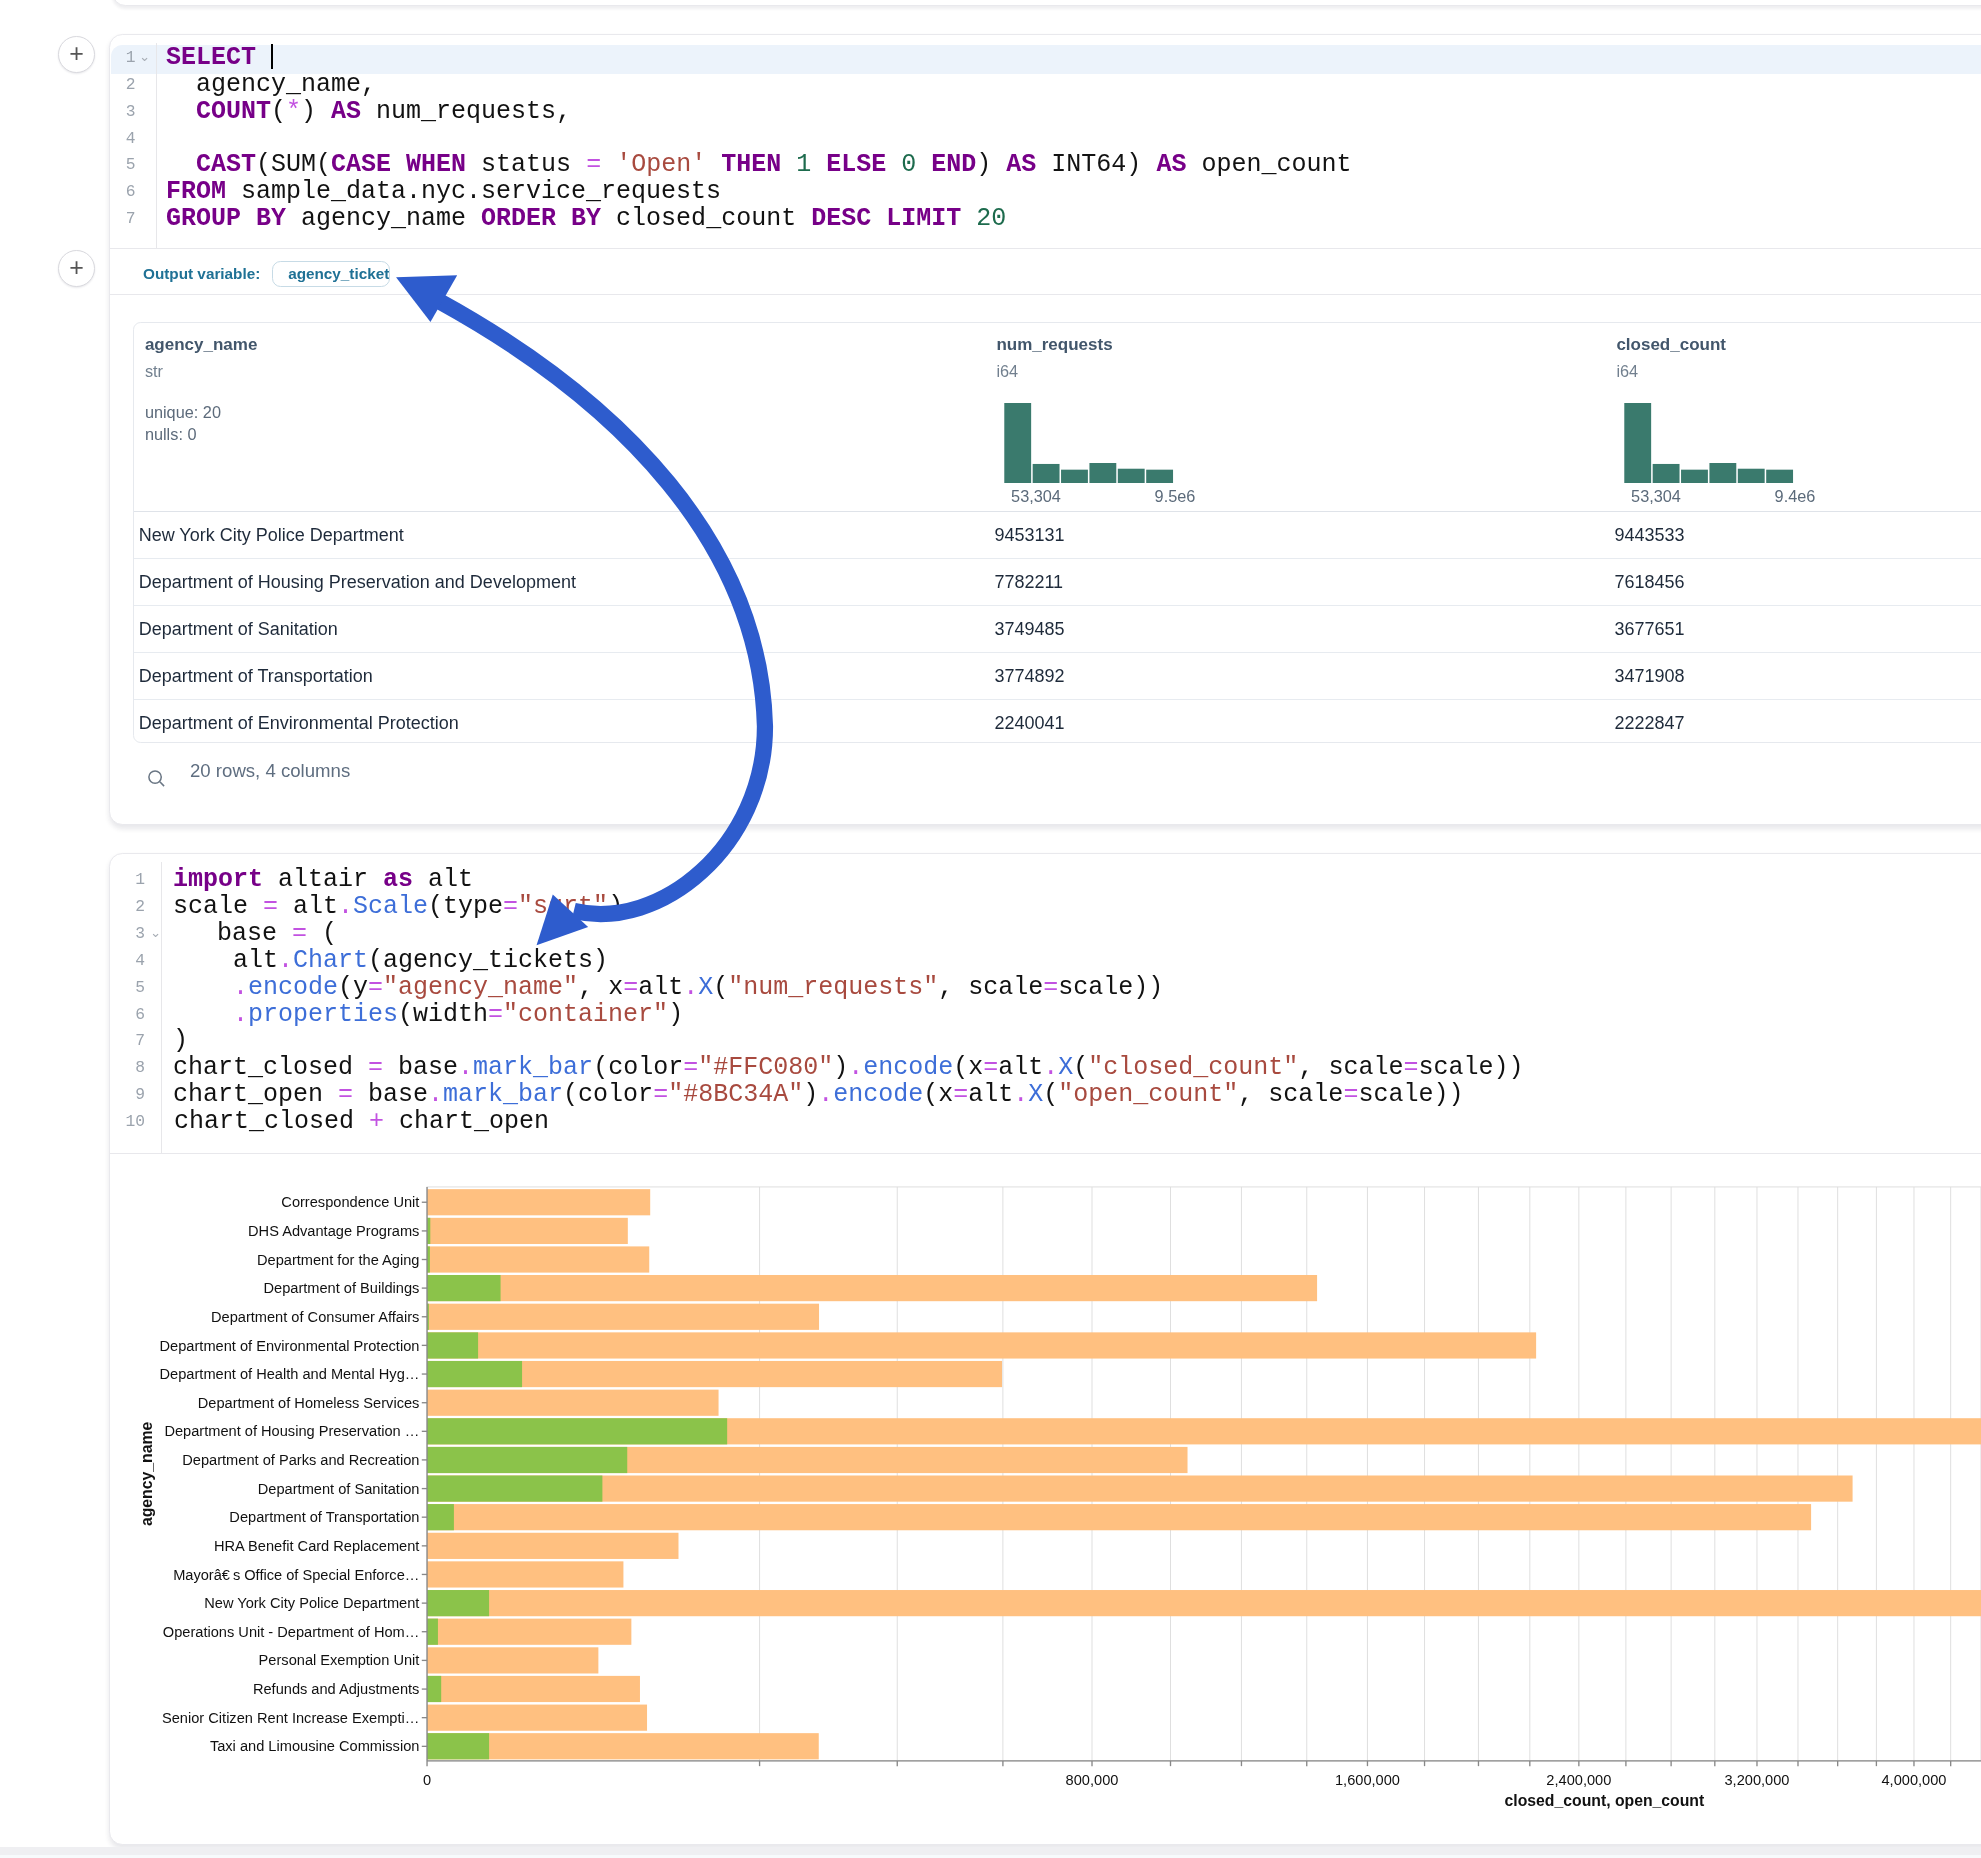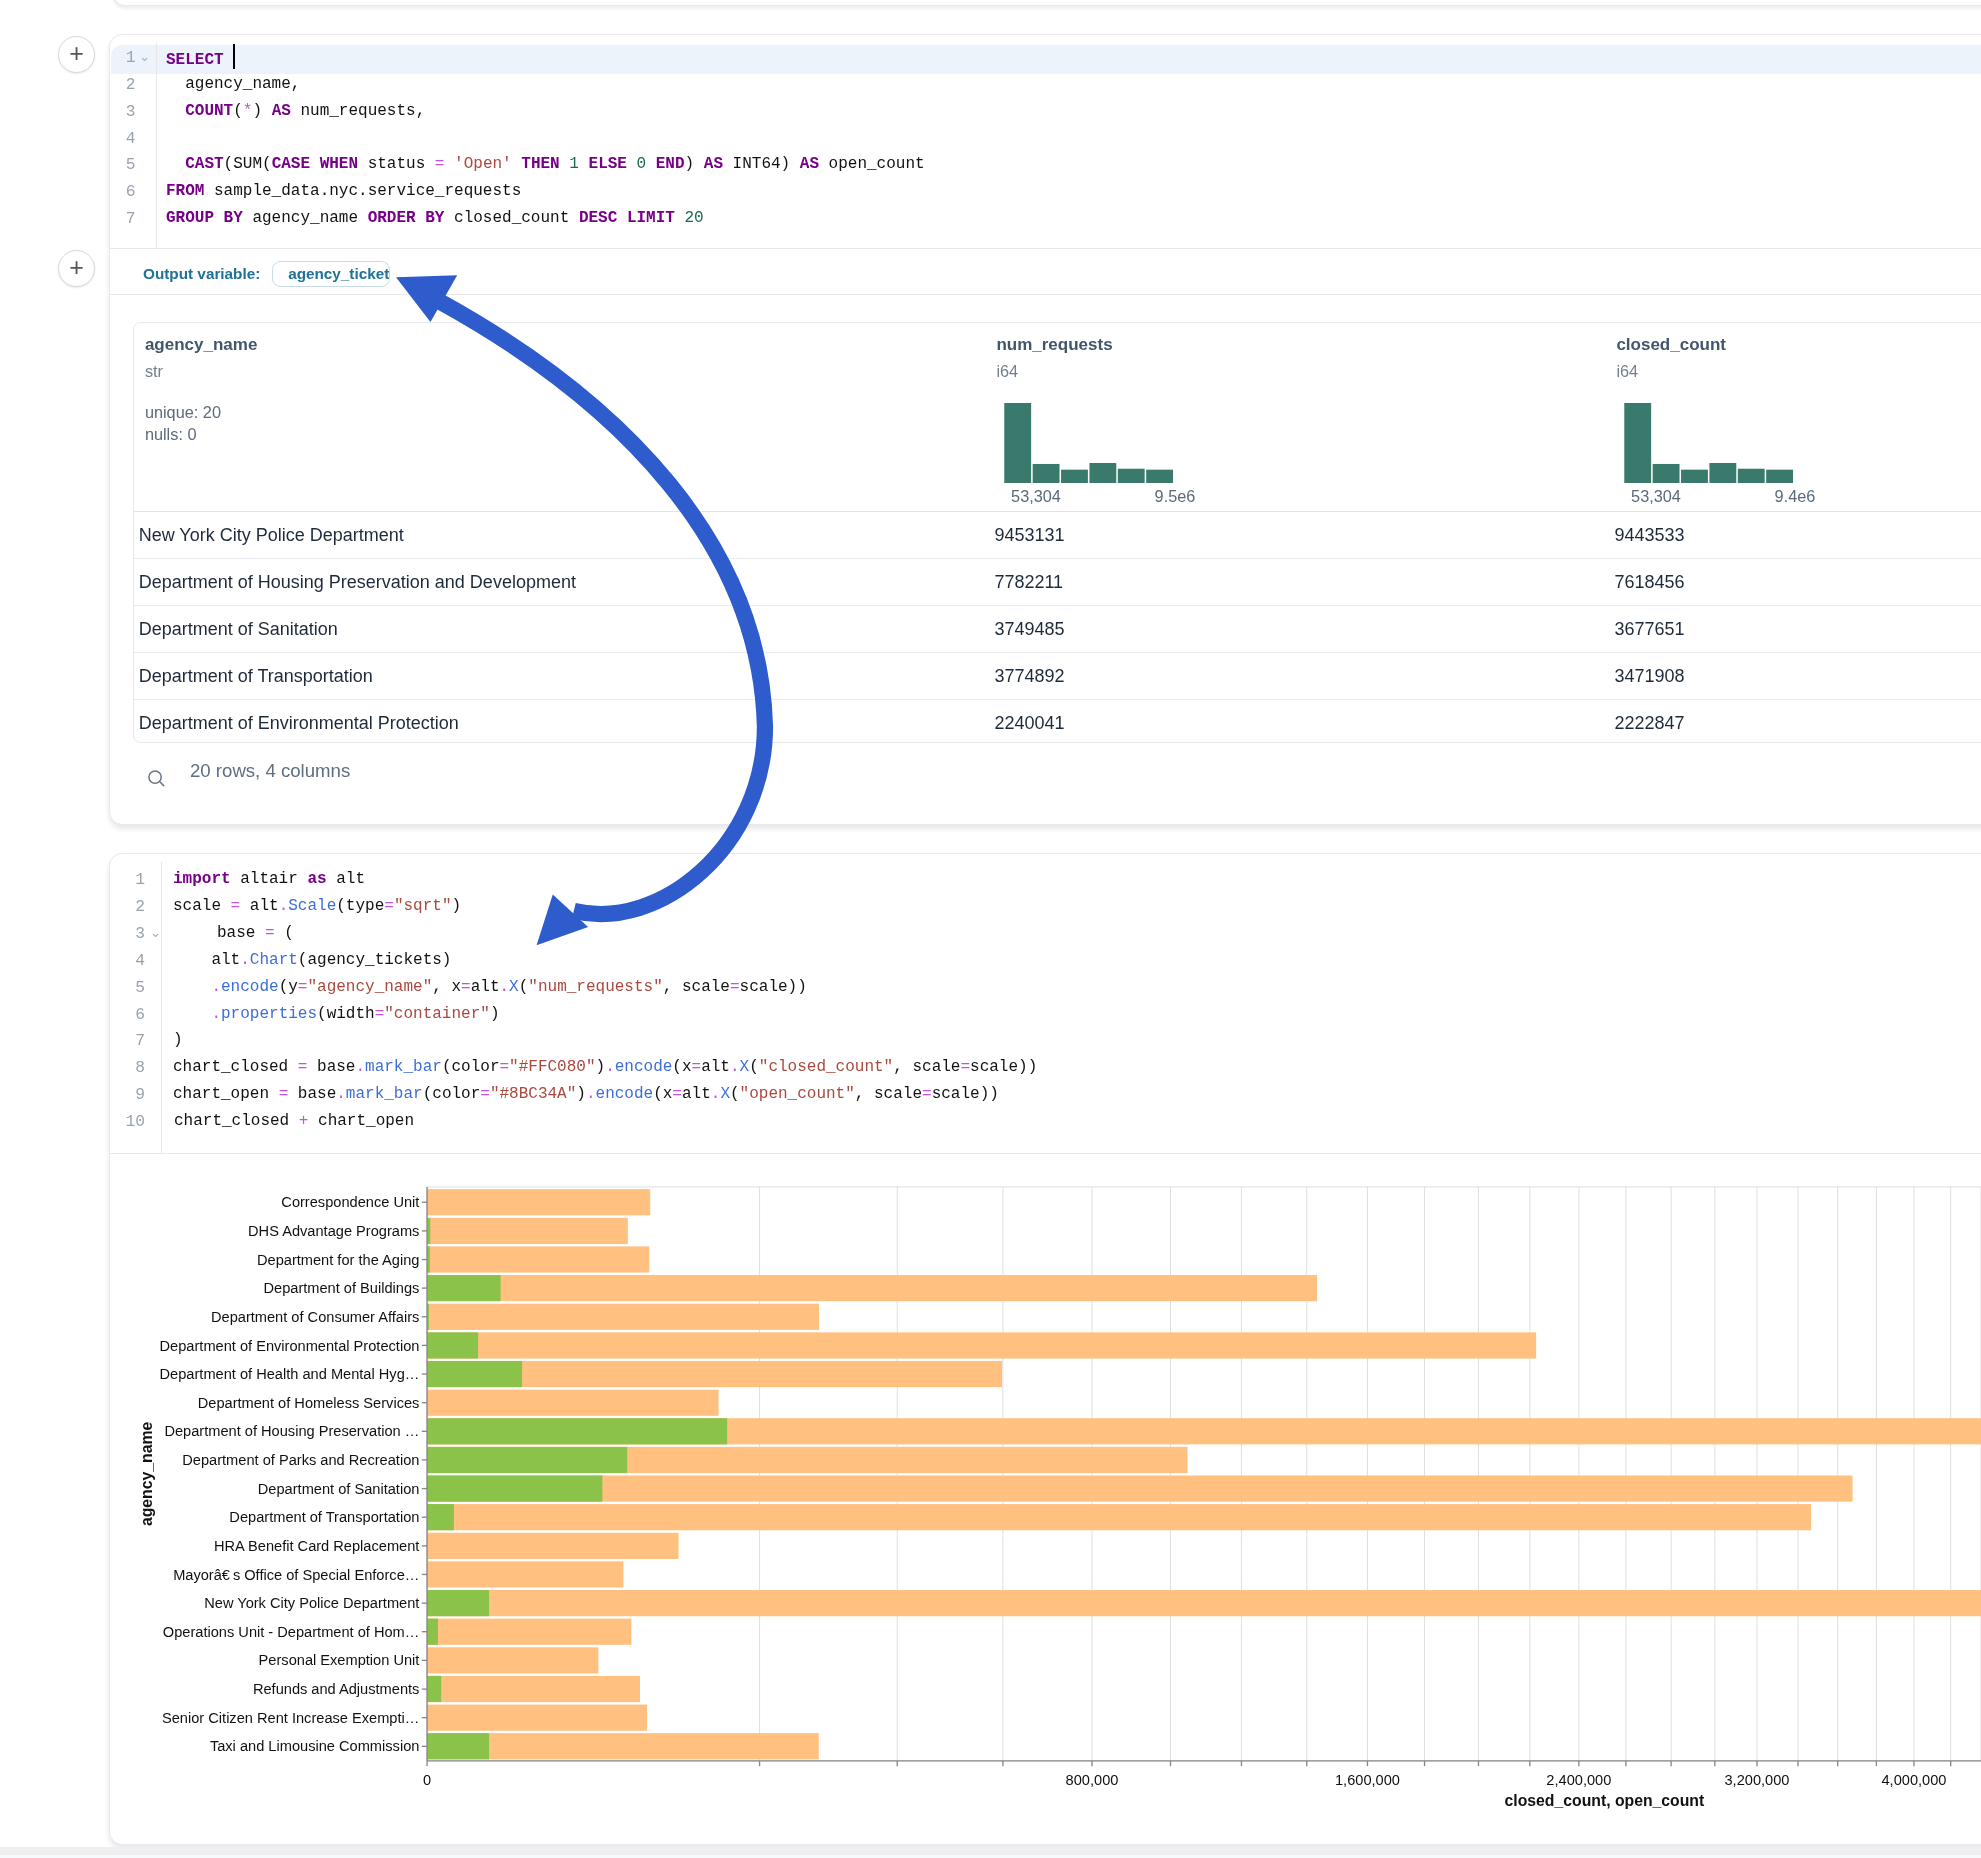--- a/index.html
+++ b/index.html
@@ -1,21 +1,21 @@
 <!DOCTYPE html>
 <html><head><meta charset="utf-8"><style>
 * { margin:0; padding:0; box-sizing:border-box; }
 html,body { width:1982px; height:1858px; background:#fff; font-family:"Liberation Sans", sans-serif; }
 body { position:relative; overflow:hidden; }
 .card { position:absolute; background:#fff; border:1px solid #e9e9ed; border-radius:13.4px;
         box-shadow:0 3.8px 4.8px rgba(30,30,60,.10); }
 .plus { position:absolute; width:37px; height:37px; border-radius:50%; border:1.4px solid #d9d9de;
         background:#fff; color:#555; font-size:25px; line-height:32.5px; text-align:center; font-weight:300;
         box-shadow:0 1px 1.9px rgba(30,30,60,.10); }
-.cl { position:absolute; font-family:"Liberation Mono", monospace; font-size:16px; line-height:27px; height:27px;
+.cl { position:absolute; font-family:"Liberation Mono", monospace; font-size:25px; line-height:27px; height:27px;
       white-space:pre; color:#121212; }
 .ln { position:absolute; font-family:"Liberation Mono", monospace; font-size:16.3px; color:#9ba3ad; width:38px; text-align:right;
       line-height:27px; }
 .k { color:#770088; }
 .s { color:#a84a3f; }
 .n { color:#1d6b4d; }
 .o { color:#c252e1; }
 .f { color:#3d6ed8; }
 .chev { position:absolute; color:#a7adb5; font-size:13.4px; }
 .cur { display:inline-block; width:1.6px; height:25px; background:#000; vertical-align:-5.3px; }

